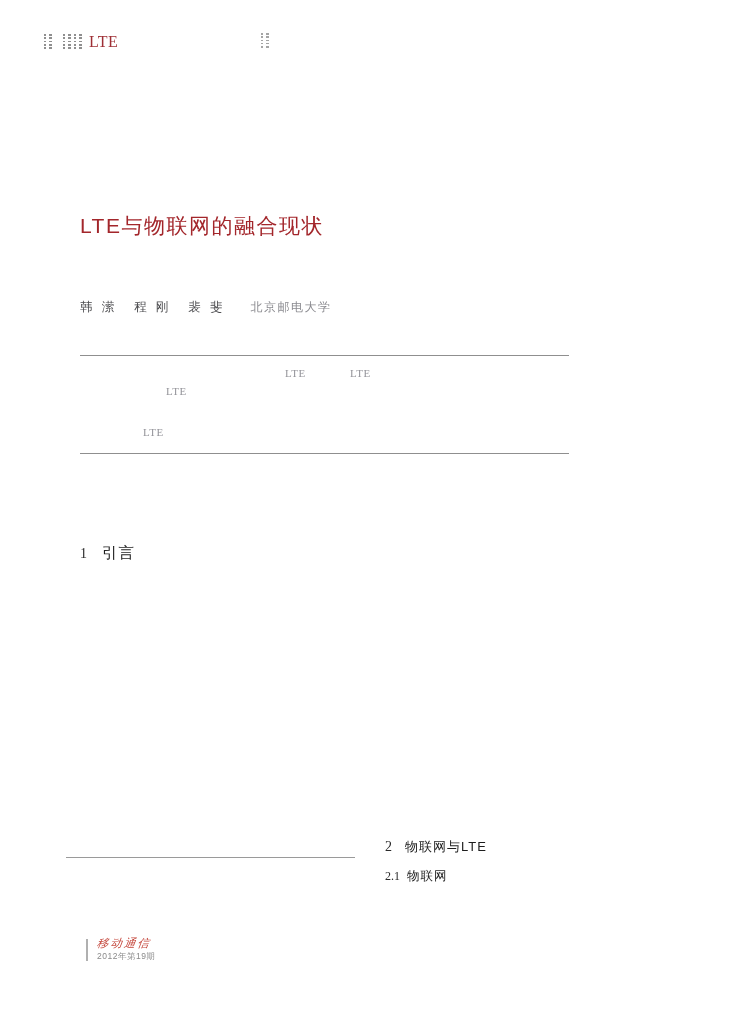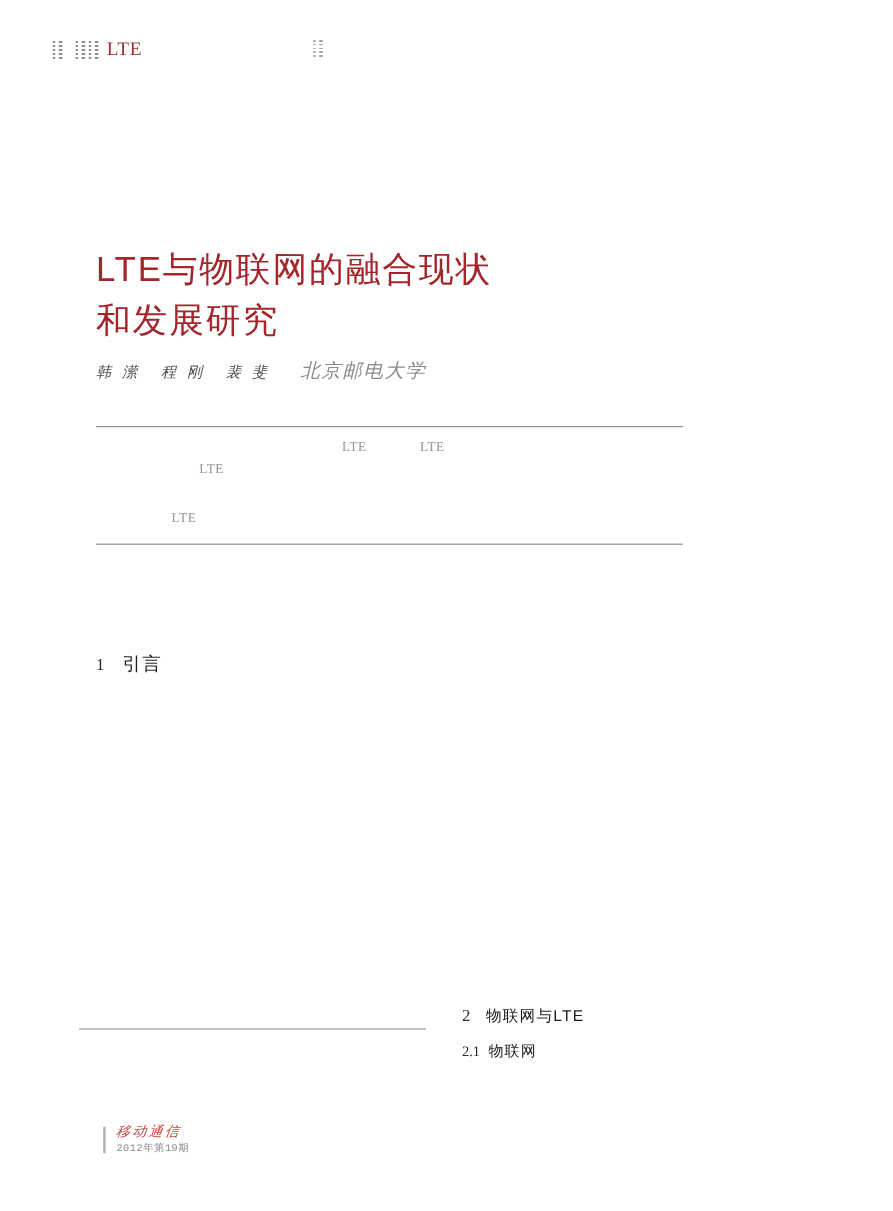--- a/index.html
+++ b/index.html
@@ -20,33 +20,33 @@
   .hdr-dots2{left:63px;top:34px;}
   .hdr-dots3{left:261px;top:33px;opacity:.8;}
   .hdr-brand{
     position:absolute;left:89px;top:33px;
     font-family:"Liberation Serif", serif;
     font-size:16px;letter-spacing:.5px;color:#9e2f35;
   }
   
   .doc-title{
     position:absolute;left:80px;top:204px;
-    font-size:29px;line-height:43px;font-weight:500;
+    font-size:21px;line-height:43px;font-weight:500;
     letter-spacing:1.5px;color:#a3262b;
     font-family:"Liberation Sans","DejaVu Sans",sans-serif;
   }
   
   .byline{
     position:absolute;left:80px;top:299px;
     display:flex;align-items:baseline;gap:17px;
     font-family:"Liberation Serif","DejaVu Serif",serif;
-    font-style:italic;font-size:12.5px;color:#4b4b4e;
+    font-size:12.5px;color:#4b4b4e;
     letter-spacing:3px;
   }
-  .byline .affil{color:#8b8b90;font-size:16px;margin-left:8px;letter-spacing:1.5px;}
+  .byline .affil{color:#8b8b90;font-size:12px;margin-left:8px;letter-spacing:1.5px;}
   
   .rule{position:absolute;height:1px;background:#8f8f8f;}
   .abs-rule-top{left:80px;top:355px;width:489px;}
   .abs-rule-bottom{left:80px;top:453px;width:489px;}
   .abs-lte{
     position:absolute;
     font-family:"Liberation Serif",serif;
     font-size:11px;color:#94949a;letter-spacing:.5px;
   }
   .abs-lte.f1{left:285px;top:367px;}
@@ -70,21 +70,21 @@
   
   .ft-bar{position:absolute;left:86px;top:939px;width:2px;height:22px;background:#b0b0b0;}
   .ft-logo{
     position:absolute;left:97px;top:936px;
     font-family:"Liberation Serif",serif;font-style:italic;
     font-size:11.5px;letter-spacing:2px;color:#c4453a;
     transform:skewX(-8deg);
   }
   .ft-issue{
     position:absolute;left:97px;top:951px;
-    font-size:8.5px;color:#8a8a8a;letter-spacing:.5px;font-family:Liberation Mono, monospace;
+    font-size:8.5px;color:#8a8a8a;letter-spacing:.5px;
   }
 </style>
 </head>
 <body>
 
 <div id="page">
 
   <span class="dot-group hdr-dots1">
     <i class="dot-col"></i>
       <i class="dot-col"></i>
@@ -96,21 +96,20 @@
       <i class="dot-col"></i>
   </span>
   <span class="hdr-brand">LTE</span>
   <span class="dot-group hdr-dots3">
     <i class="dot-col"></i>
       <i class="dot-col"></i>
   </span>
 
   <div class="doc-title">
     <div>LTE与物联网的融合现状</div>
-    <div>和发展研究</div>
   </div>
 
   <div class="byline">
     <span>韩 潆</span>
     <span>程 刚</span>
     <span>裴 斐</span>
     <span class="affil">北京邮电大学</span>
   </div>
 
   <div class="rule abs-rule-top"></div>

